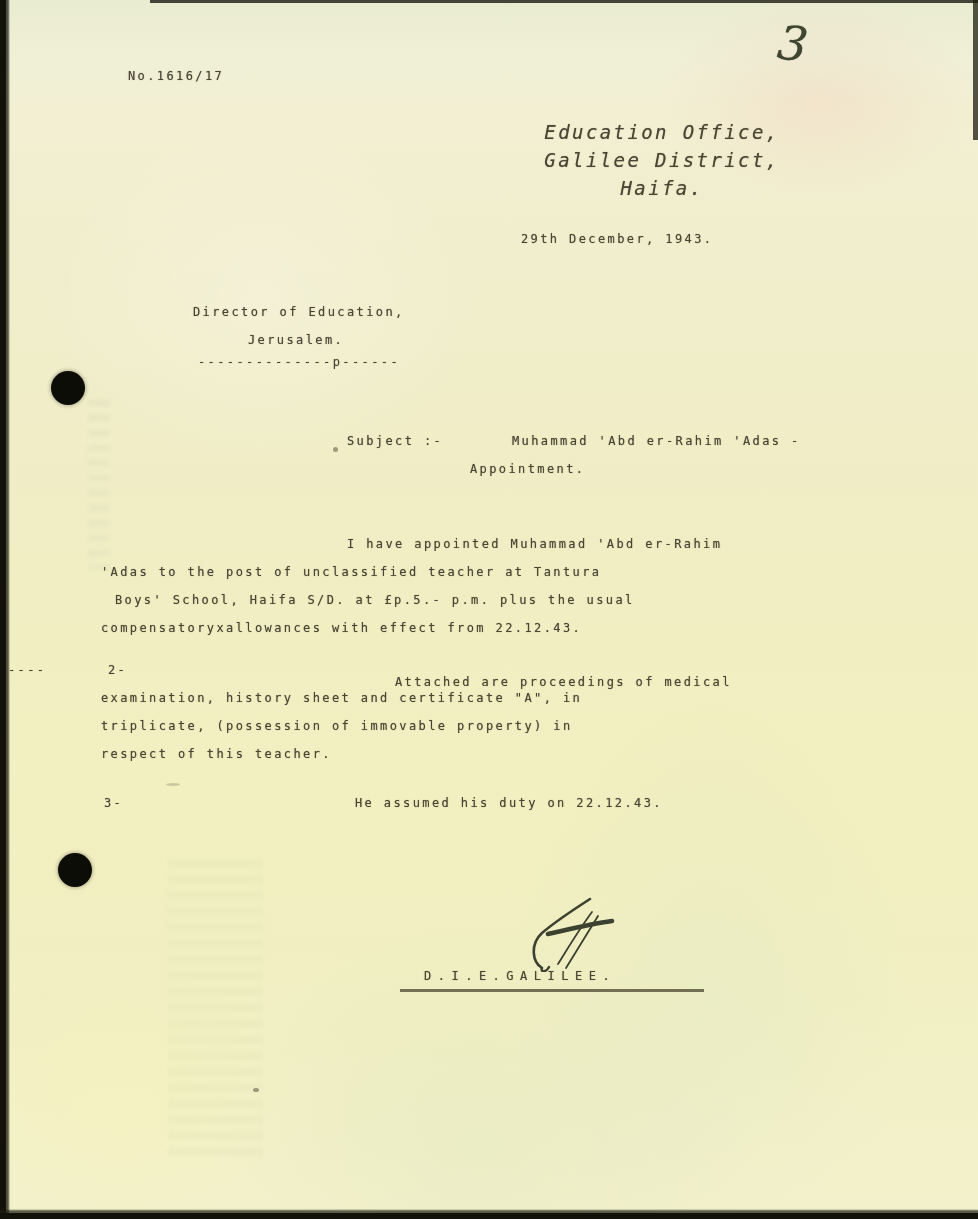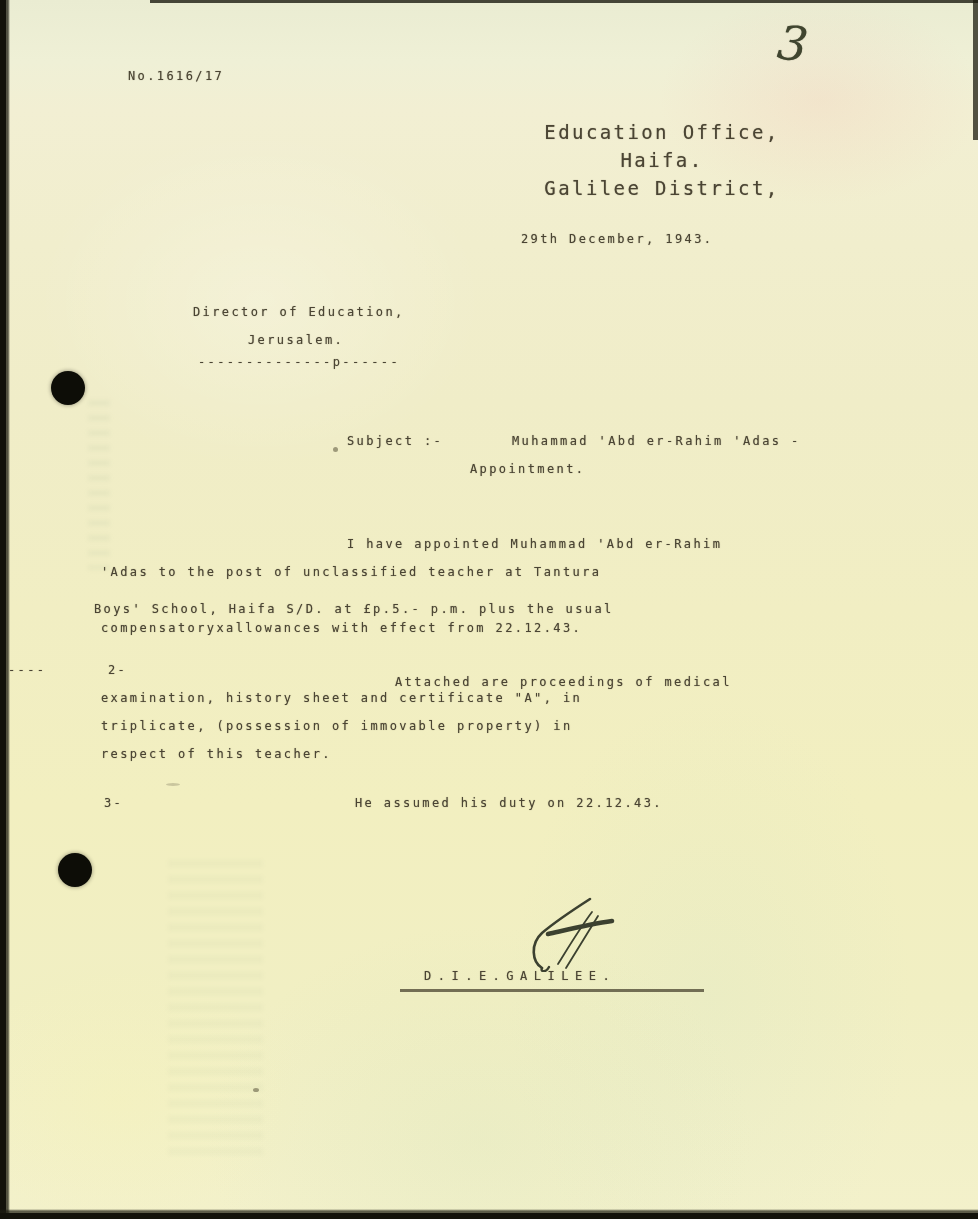--- a/index.html
+++ b/index.html
@@ -38,21 +38,21 @@
   .hole-top{left:51px;top:371px;}
   .hole-bottom{left:58px;top:853px;}
   .handwritten-number{
     position:absolute;left:778px;top:16px;
     font-family:"DejaVu Serif","Liberation Serif",serif;
     font-style:italic;font-size:47px;color:#40452f;
     transform:rotate(7deg);text-shadow:0 0 1px rgba(64,69,47,.5);
   }
   .letterhead{position:absolute;left:512px;top:118px;width:300px;text-align:center;}
   .letterhead span{display:block;font-size:19px;letter-spacing:2.4px;line-height:28px;
-    color:#4a4433;text-shadow:0 0 1px rgba(73,67,47,.55);white-space:pre;}
+    color:#4a4433;text-shadow:0 0 1px rgba(73,67,47,.55);white-space:pre;font-style:italic;}
   .rule-underline{position:absolute;left:400px;top:989px;width:304px;height:3px;
     background:rgba(80,74,52,.78);}
   .sig-scribble{position:absolute;left:528px;top:896px;width:92px;height:76px;}
   .sig-scribble path{stroke:#3c4130;fill:none;stroke-linecap:round;}
   .bleed{position:absolute;opacity:.5;filter:blur(2px);pointer-events:none;}
   .bleed-1{left:88px;top:400px;width:22px;height:170px;
     background:repeating-linear-gradient(180deg, rgba(118,148,112,.14) 0 6px, rgba(118,148,112,0) 6px 15px);}
   .bleed-2{left:168px;top:860px;width:95px;height:300px;
     background:repeating-linear-gradient(180deg, rgba(118,148,112,.10) 0 7px, rgba(118,148,112,0) 7px 16px);}
   .speck{position:absolute;border-radius:50%;background:rgba(90,84,58,.55);}
@@ -78,37 +78,37 @@
   <div class="speck speck-1"></div>
   <div class="speck speck-2"></div>
   <div class="speck speck-3"></div>
 
   <div class="handwritten-number">3</div>
 
   <div class="type" style="left:128px;top:62px;">No.1616/17</div>
 
   <div class="letterhead">
     <span>Education Office,</span>
+    <span>Galilee District,</span>
     <span>Haifa.</span>
-    <span>Galilee District,</span>
   </div>
 
   <div class="type" style="left:521px;top:225px;">29th December, 1943.</div>
 
   <div class="type" style="left:193px;top:298px;">Director of Education,</div>
   <div class="type" style="left:248px;top:326px;">Jerusalem.</div>
   <div class="type" style="left:198px;top:348px;">--------------p------</div>
 
   <div class="type" style="left:347px;top:427px;">Subject :-</div>
   <div class="type" style="left:512px;top:427px;">Muhammad 'Abd er-Rahim 'Adas -</div>
   <div class="type" style="left:470px;top:455px;">Appointment.</div>
 
   <div class="type" style="left:347px;top:530px;text-align:center;">I have appointed Muhammad 'Abd er-Rahim</div>
   <div class="type" style="left:101px;top:558px;">'Adas to the post of unclassified teacher at Tantura</div>
-  <div class="type" style="left:94px;top:586px;margin-top:9px;">Boys' School, Haifa S/D. at £p.5.- p.m. plus the usual</div>
+  <div class="type" style="left:115px;top:586px;">Boys' School, Haifa S/D. at £p.5.- p.m. plus the usual</div>
   <div class="type" style="left:101px;top:614px;">compensatoryxallowances with effect from 22.12.43.</div>
 
   <div class="type" style="left:8px;top:656px;">----</div>
   <div class="type" style="left:108px;top:656px;">2-</div>
   <div class="type" style="left:395px;top:668px;">Attached are proceedings of medical</div>
   <div class="type" style="left:101px;top:684px;">examination, history sheet and certificate "A", in</div>
   <div class="type" style="left:101px;top:712px;">triplicate, (possession of immovable property) in</div>
   <div class="type" style="left:101px;top:740px;">respect of this teacher.</div>
 
   <div class="type" style="left:104px;top:789px;">3-</div>

